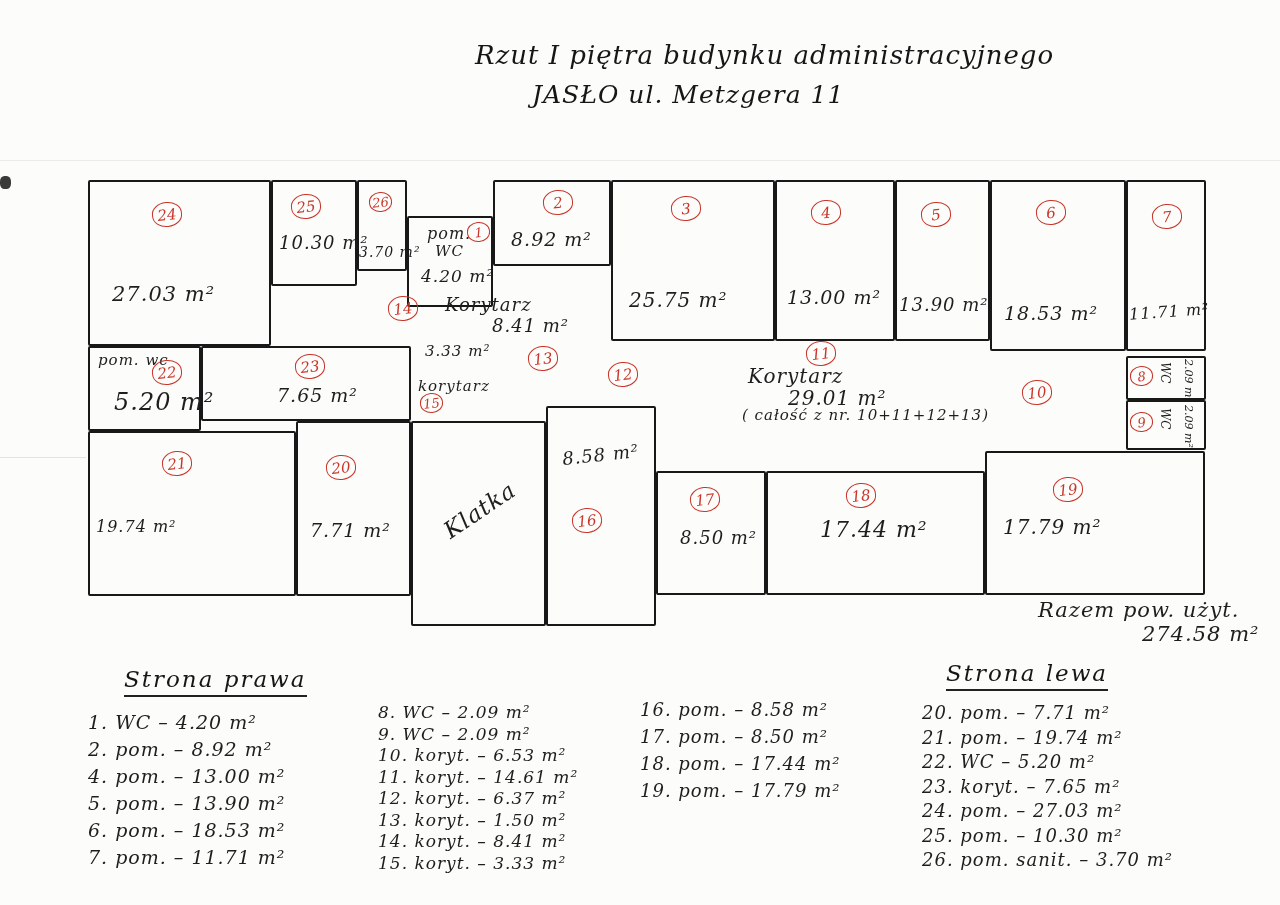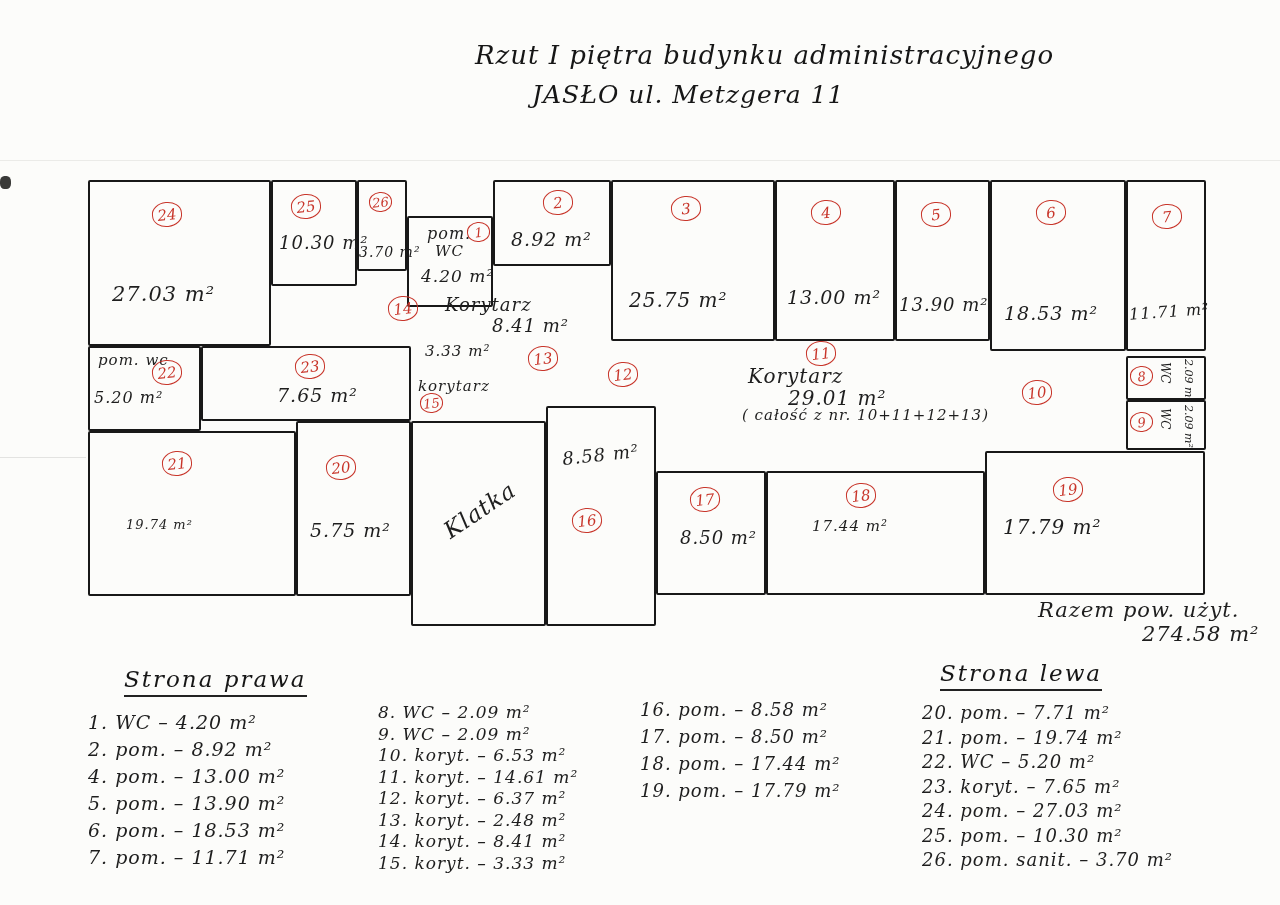--- a/index.html
+++ b/index.html
@@ -95,21 +95,21 @@
     <span class="area" style="left:1px;top:120px;font-size:16px;transform:rotate(-4deg);">11.71 m²</span>
   </div>
 
   <span class="circ" style="left:388px;top:296px;">14</span>
   <span class="lbl" style="left:445px;top:294px;font-size:18px;">Korytarz</span>
   <span class="lbl" style="left:492px;top:315px;font-size:18px;">8.41 m²</span>
 
   <div class="room" style="left:88px;top:346px;width:113px;height:85px;">
     <span class="lbl" style="left:8px;top:3px;font-size:15px;">pom. wc</span>
     <span class="circ" style="left:62px;top:12px;">22</span>
-    <span class="area" style="left:4px;top:40px;font-size:16px;">5.20 m²</span>
+    <span class="area" style="left:24px;top:40px;font-size:24px;">5.20 m²</span>
   </div>
 
   <div class="room" style="left:201px;top:346px;width:210px;height:75px;">
     <span class="circ" style="left:92px;top:6px;">23</span>
     <span class="area" style="left:74px;top:36px;font-size:19px;">7.65 m²</span>
   </div>
 
   <span class="lbl" style="left:425px;top:342px;font-size:15px;">3.33 m²</span>
   <span class="lbl" style="left:418px;top:377px;font-size:15px;">korytarz</span>
   <span class="circ sm" style="left:420px;top:393px;">15</span>
@@ -128,45 +128,45 @@
     <span class="lbl vert" style="left:54px;top:1px;font-size:11px;">2.09 m²</span>
   </div>
   <div class="room" style="left:1126px;top:400px;width:80px;height:50px;">
     <span class="circ sm" style="left:2px;top:10px;">9</span>
     <span class="lbl vert" style="left:30px;top:6px;font-size:12px;">WC</span>
     <span class="lbl vert" style="left:54px;top:3px;font-size:11px;">2.09 m²</span>
   </div>
 
   <div class="room" style="left:88px;top:431px;width:208px;height:165px;">
     <span class="circ" style="left:72px;top:18px;">21</span>
-    <span class="area" style="left:36px;top:84px;font-size:13px;">19.74 m²</span>
+    <span class="area" style="left:6px;top:84px;font-size:16px;">19.74 m²</span>
   </div>
 
   <div class="room" style="left:296px;top:421px;width:115px;height:175px;">
     <span class="circ" style="left:28px;top:32px;">20</span>
-    <span class="area" style="left:12px;top:96px;font-size:19px;">5.75 m²</span>
+    <span class="area" style="left:12px;top:96px;font-size:19px;">7.71 m²</span>
   </div>
 
   <div class="room" style="left:411px;top:421px;width:135px;height:205px;">
     <span class="lbl" style="left:26px;top:74px;font-size:23px;transform:rotate(-34deg);">Klatka</span>
   </div>
 
   <div class="room" style="left:546px;top:406px;width:110px;height:220px;">
     <span class="area" style="left:14px;top:36px;font-size:18px;transform:rotate(-6deg);">8.58 m²</span>
     <span class="circ" style="left:24px;top:100px;">16</span>
   </div>
 
   <div class="room" style="left:656px;top:471px;width:110px;height:124px;">
     <span class="circ" style="left:32px;top:14px;">17</span>
     <span class="area" style="left:22px;top:54px;font-size:18px;">8.50 m²</span>
   </div>
 
   <div class="room" style="left:766px;top:471px;width:219px;height:124px;">
     <span class="circ" style="left:78px;top:10px;">18</span>
-    <span class="area" style="left:44px;top:44px;font-size:15px;">17.44 m²</span>
+    <span class="area" style="left:52px;top:44px;font-size:22px;">17.44 m²</span>
   </div>
 
   <div class="room" style="left:985px;top:451px;width:220px;height:144px;">
     <span class="circ" style="left:66px;top:24px;">19</span>
     <span class="area" style="left:16px;top:62px;font-size:20px;">17.79 m²</span>
   </div>
 
   <div class="lbl" style="left:1038px;top:598px;font-size:21px;">Razem pow. użyt.</div>
   <div class="lbl" style="left:1142px;top:622px;font-size:21px;">274.58 m²</div>
 
@@ -182,37 +182,37 @@
     </div>
   </div>
 
   <div class="legend-col" style="left:378px;top:702px;width:210px;">
     <div style="font-size:17px;line-height:21.5px;">
       <div class="legend-item">8. WC – 2.09 m²</div>
       <div class="legend-item">9. WC – 2.09 m²</div>
       <div class="legend-item">10. koryt. – 6.53 m²</div>
       <div class="legend-item">11. koryt. – 14.61 m²</div>
       <div class="legend-item">12. koryt. – 6.37 m²</div>
-      <div class="legend-item">13. koryt. – 2.48 m²</div>
+      <div class="legend-item">13. koryt. – 1.50 m²</div>
       <div class="legend-item">14. koryt. – 8.41 m²</div>
       <div class="legend-item">15. koryt. – 3.33 m²</div>
     </div>
   </div>
 
   <div class="legend-col" style="left:640px;top:696px;width:210px;">
     <div style="font-size:18px;line-height:27px;">
       <div class="legend-item">16. pom. – 8.58 m²</div>
       <div class="legend-item">17. pom. – 8.50 m²</div>
       <div class="legend-item">18. pom. – 17.44 m²</div>
       <div class="legend-item">19. pom. – 17.79 m²</div>
     </div>
   </div>
 
   <div class="legend-col" style="left:922px;top:660px;width:260px;">
-    <div class="legend-header" style="margin-left:18px;text-align:right;">Strona lewa</div>
+    <div class="legend-header" style="margin-left:24px;text-align:right;">Strona lewa</div>
     <div style="margin-top:10px;font-size:18px;line-height:24.5px;">
       <div class="legend-item">20. pom. – 7.71 m²</div>
       <div class="legend-item">21. pom. – 19.74 m²</div>
       <div class="legend-item">22. WC – 5.20 m²</div>
       <div class="legend-item">23. koryt. – 7.65 m²</div>
       <div class="legend-item">24. pom. – 27.03 m²</div>
       <div class="legend-item">25. pom. – 10.30 m²</div>
       <div class="legend-item">26. pom. sanit. – 3.70 m²</div>
     </div>
   </div>

